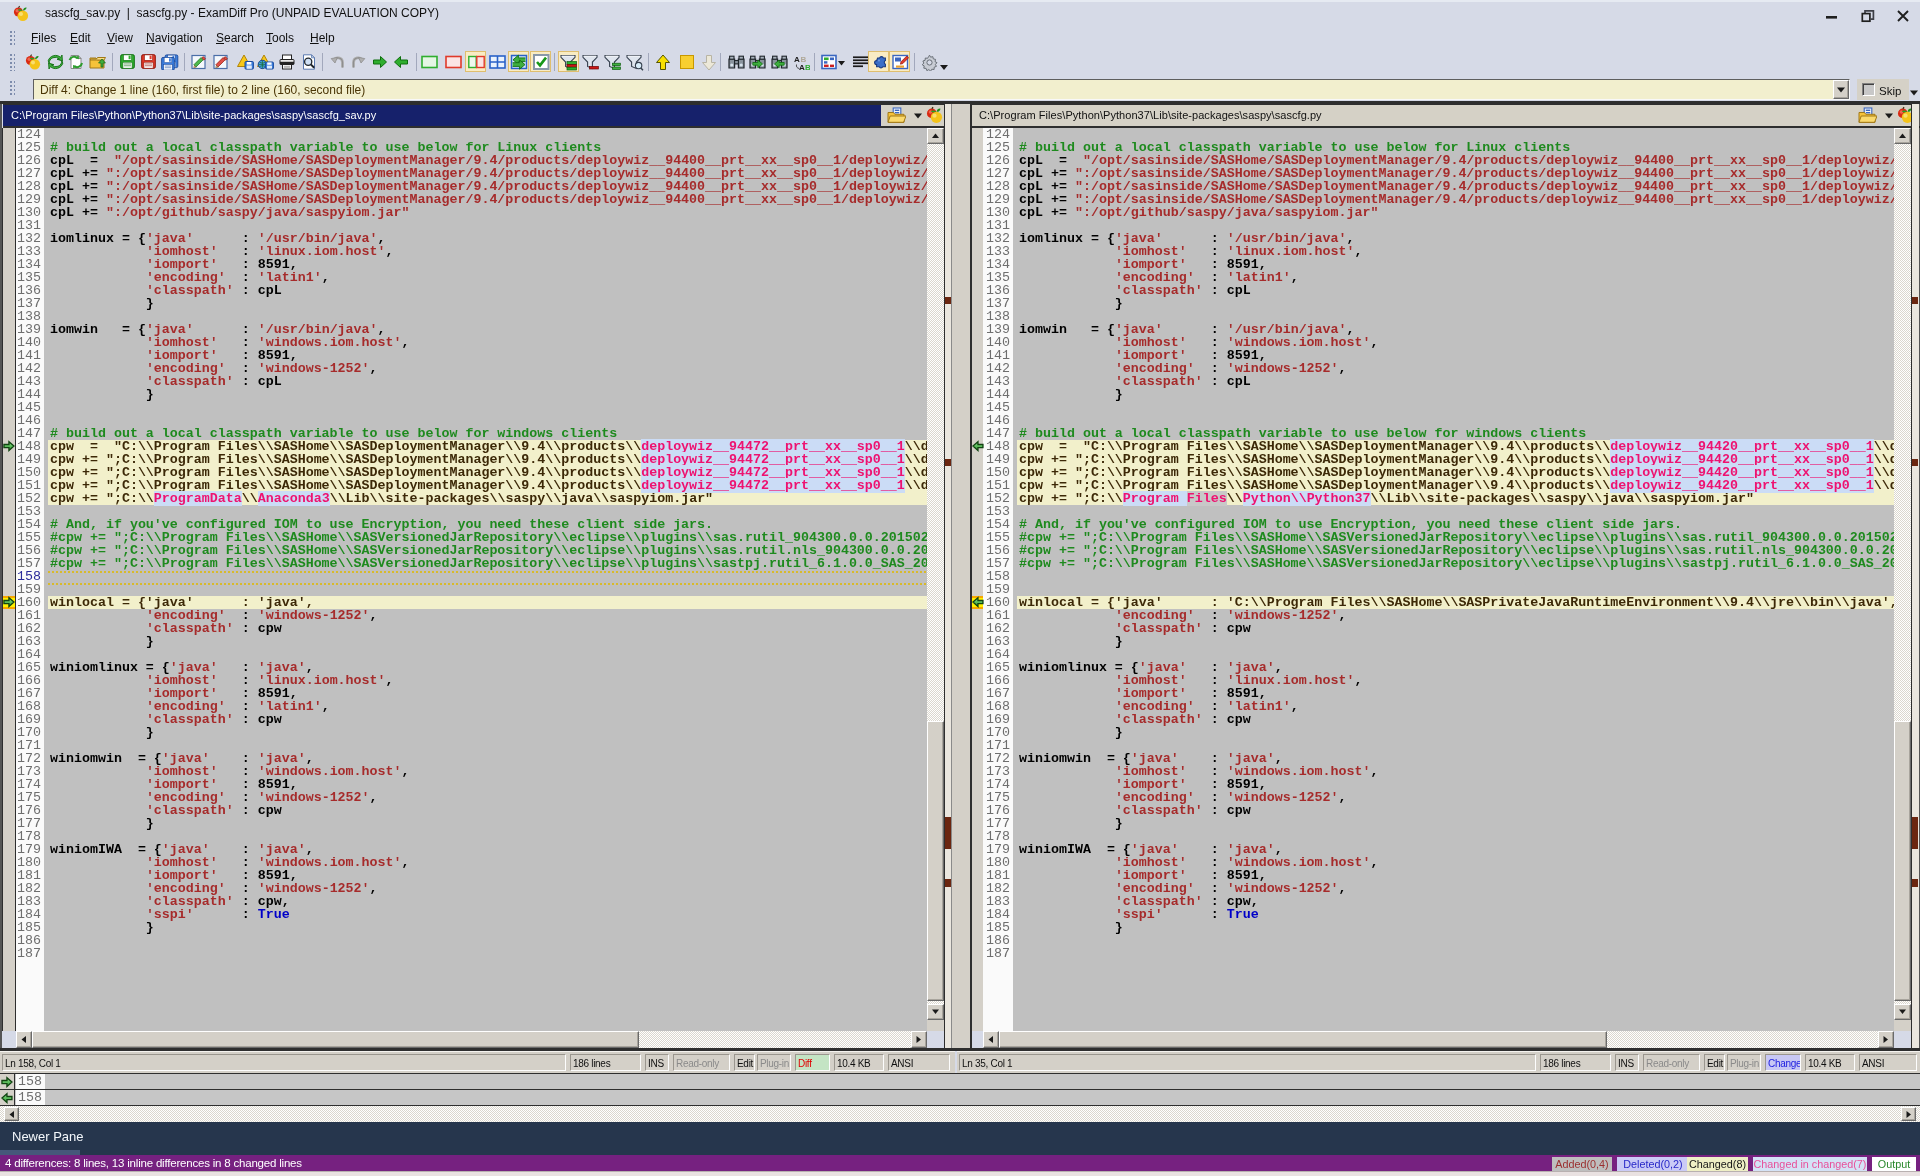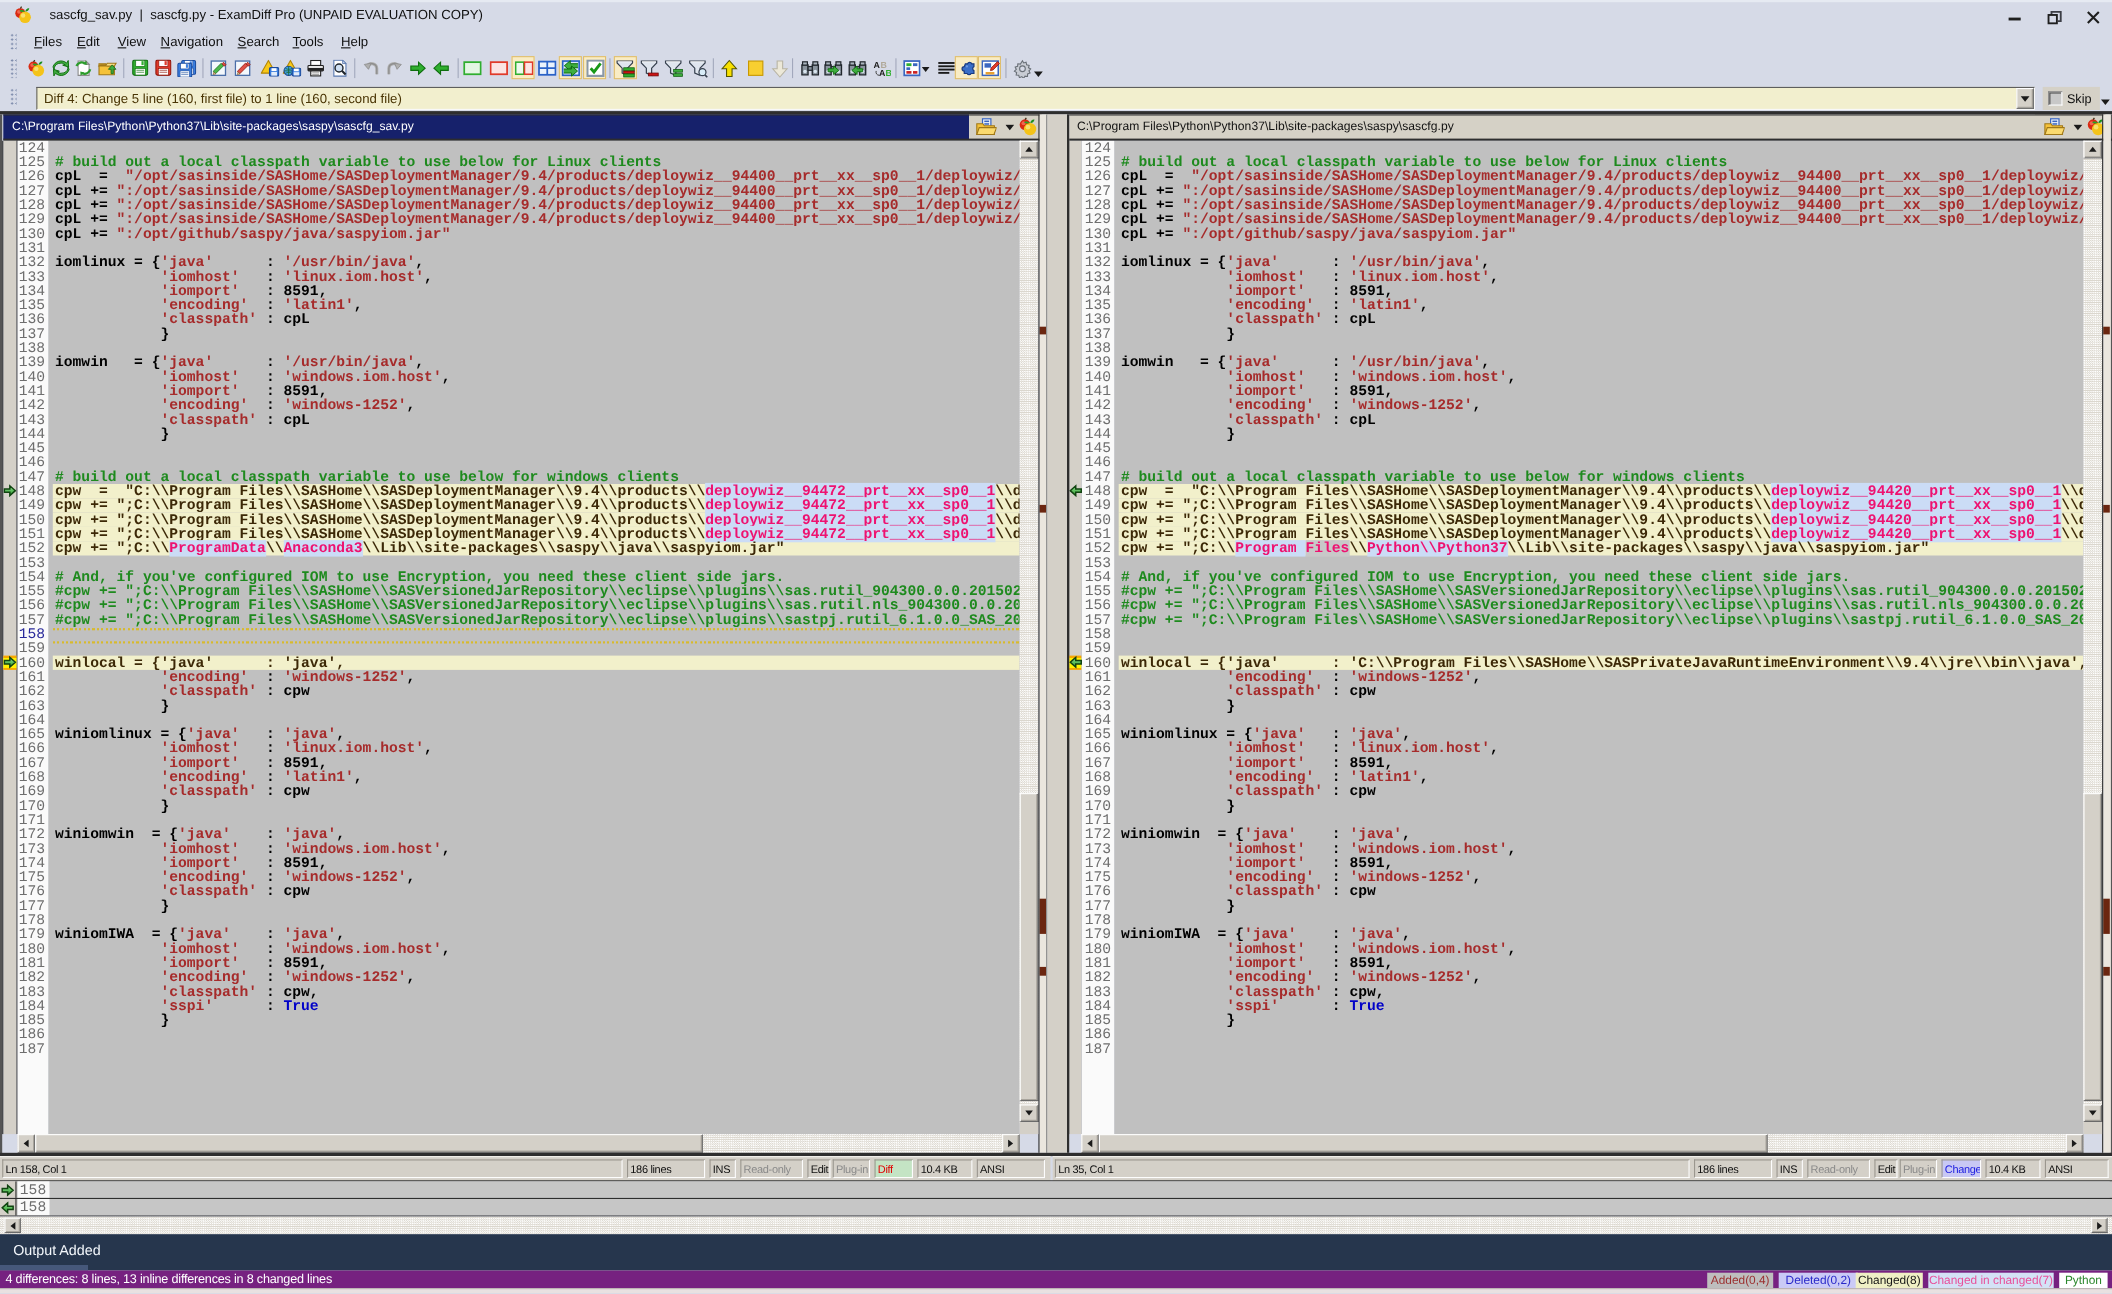--- a/index.html
+++ b/index.html
@@ -370,21 +370,21 @@
     </svg>
   </div>
 <svg class="abs" style="left:838px;top:60px" width="8" height="6">
     <path d="M0 1 h7 L3.5 5.5 Z" fill="#1a1a1a"></path>
   </svg>
 <svg class="abs" style="left:940px;top:64px" width="9" height="7">
     <path d="M0 1 h8 L4 6 Z" fill="#1a1a1a"></path>
   </svg>
 <div class="grip" style="top:80px;height:16px;"></div>
 <div class="abs" style="left:33px;top:79px;width:1817px;height:21px;border:1px solid #5e5e5e;border-right-color:#f8f8f8;border-bottom-color:#f8f8f8;background:#f2efce;"></div>
-<div class="abs" style="left:40px;top:83px;font-size:12px;color:#4a3505;">Diff 4: Change 5 line (160, first file) to 1 line (160, second file)</div>
+<div class="abs" style="left:40px;top:83px;font-size:12px;color:#4a3505;">Diff 4: Change 1 line (160, first file) to 2 line (160, second file)</div>
 <div class="abs btn3d" style="left:1833px;top:80px;width:16px;height:19px;"></div>
 <svg class="abs" style="left:1837px;top:87px" width="9" height="6">
     <path d="M0 0.5 h8 L4 5.5 Z" fill="#1a1a1a"></path>
   </svg>
 <div class="abs" style="left:1857px;top:79px;width:52px;height:21px;background:#d5d1c7;"></div>
 <div class="abs" style="left:1862px;top:83px;width:13px;height:13px;background:#c8c8c8;border:1px solid;border-color:#808080 #ffffff #ffffff #808080;box-shadow:inset 1px 1px 0 #404040;"></div>
 <div class="abs" style="left:1879px;top:85px;font-size:11.5px;color:#101010;">Skip</div>
 <svg class="abs" style="left:1910px;top:90px" width="9" height="6">
     <path d="M0 0.5 h8 L4 5.5 Z" fill="#1a1a1a"></path>
   </svg>
@@ -619,21 +619,21 @@
 <div class="abs checker" style="left:0;top:1106px;width:1920px;height:16px;"></div>
 <div class="abs btn3d" style="left:4px;top:1107px;width:15px;height:14px;"></div>
 <svg class="abs" style="left:9px;top:1111px" width="6" height="8">
     <path d="M5 0 v7 L0.5 3.5 Z" fill="#1a1a1a"></path>
   </svg>
 <div class="abs btn3d" style="left:1901px;top:1107px;width:15px;height:14px;"></div>
 <svg class="abs" style="left:1906px;top:1111px" width="6" height="8">
     <path d="M0.5 0 v7 L5 3.5 Z" fill="#1a1a1a"></path>
   </svg>
 <div class="abs" style="left:0;top:1122px;width:1920px;height:33px;background:#26364d;"></div>
-<div class="abs" style="left:12px;top:1129px;font-size:13px;color:#f4f8fc;">Output Added</div>
+<div class="abs" style="left:12px;top:1129px;font-size:13px;color:#f4f8fc;">Newer Pane</div>
 <div class="abs" style="left:0px;top:1150px;width:80px;height:5px;background:#46587a;"></div>
 <div class="abs" style="left:0;top:1155px;width:1920px;height:16px;background:#762180;"></div>
 <div class="abs" style="left:5px;top:1157px;font-size:11.5px;letter-spacing:-0.2px;color:#ffffff;">4 differences: 8 lines, 13 inline differences in 8 changed lines</div>
 <div class="chip" style="left:1552px;width:60px;color:#9b3030;background:#bebebe;">Added(0,4)</div>
 <div class="chip" style="left:1617px;width:72px;color:#2828c8;background:#cacaf6;">Deleted(0,2)</div>
 <div class="chip" style="left:1687px;width:61px;color:#161616;background:#efefc5;">Changed(8)</div>
 <div class="chip" style="left:1753px;width:114px;color:#e8509b;background:#d4e2f6;">Changed in changed(7)</div>
-<div class="chip" style="left:1872px;width:44px;color:#28862a;background:#ffffff;">Python</div>
+<div class="chip" style="left:1872px;width:44px;color:#28862a;background:#ffffff;">Output</div>
 <div class="abs" style="left:0;top:1171px;width:1920px;height:5px;background:#e9e1e1;border-top:1px solid #b8b0b0;"></div>
 </body></html>

